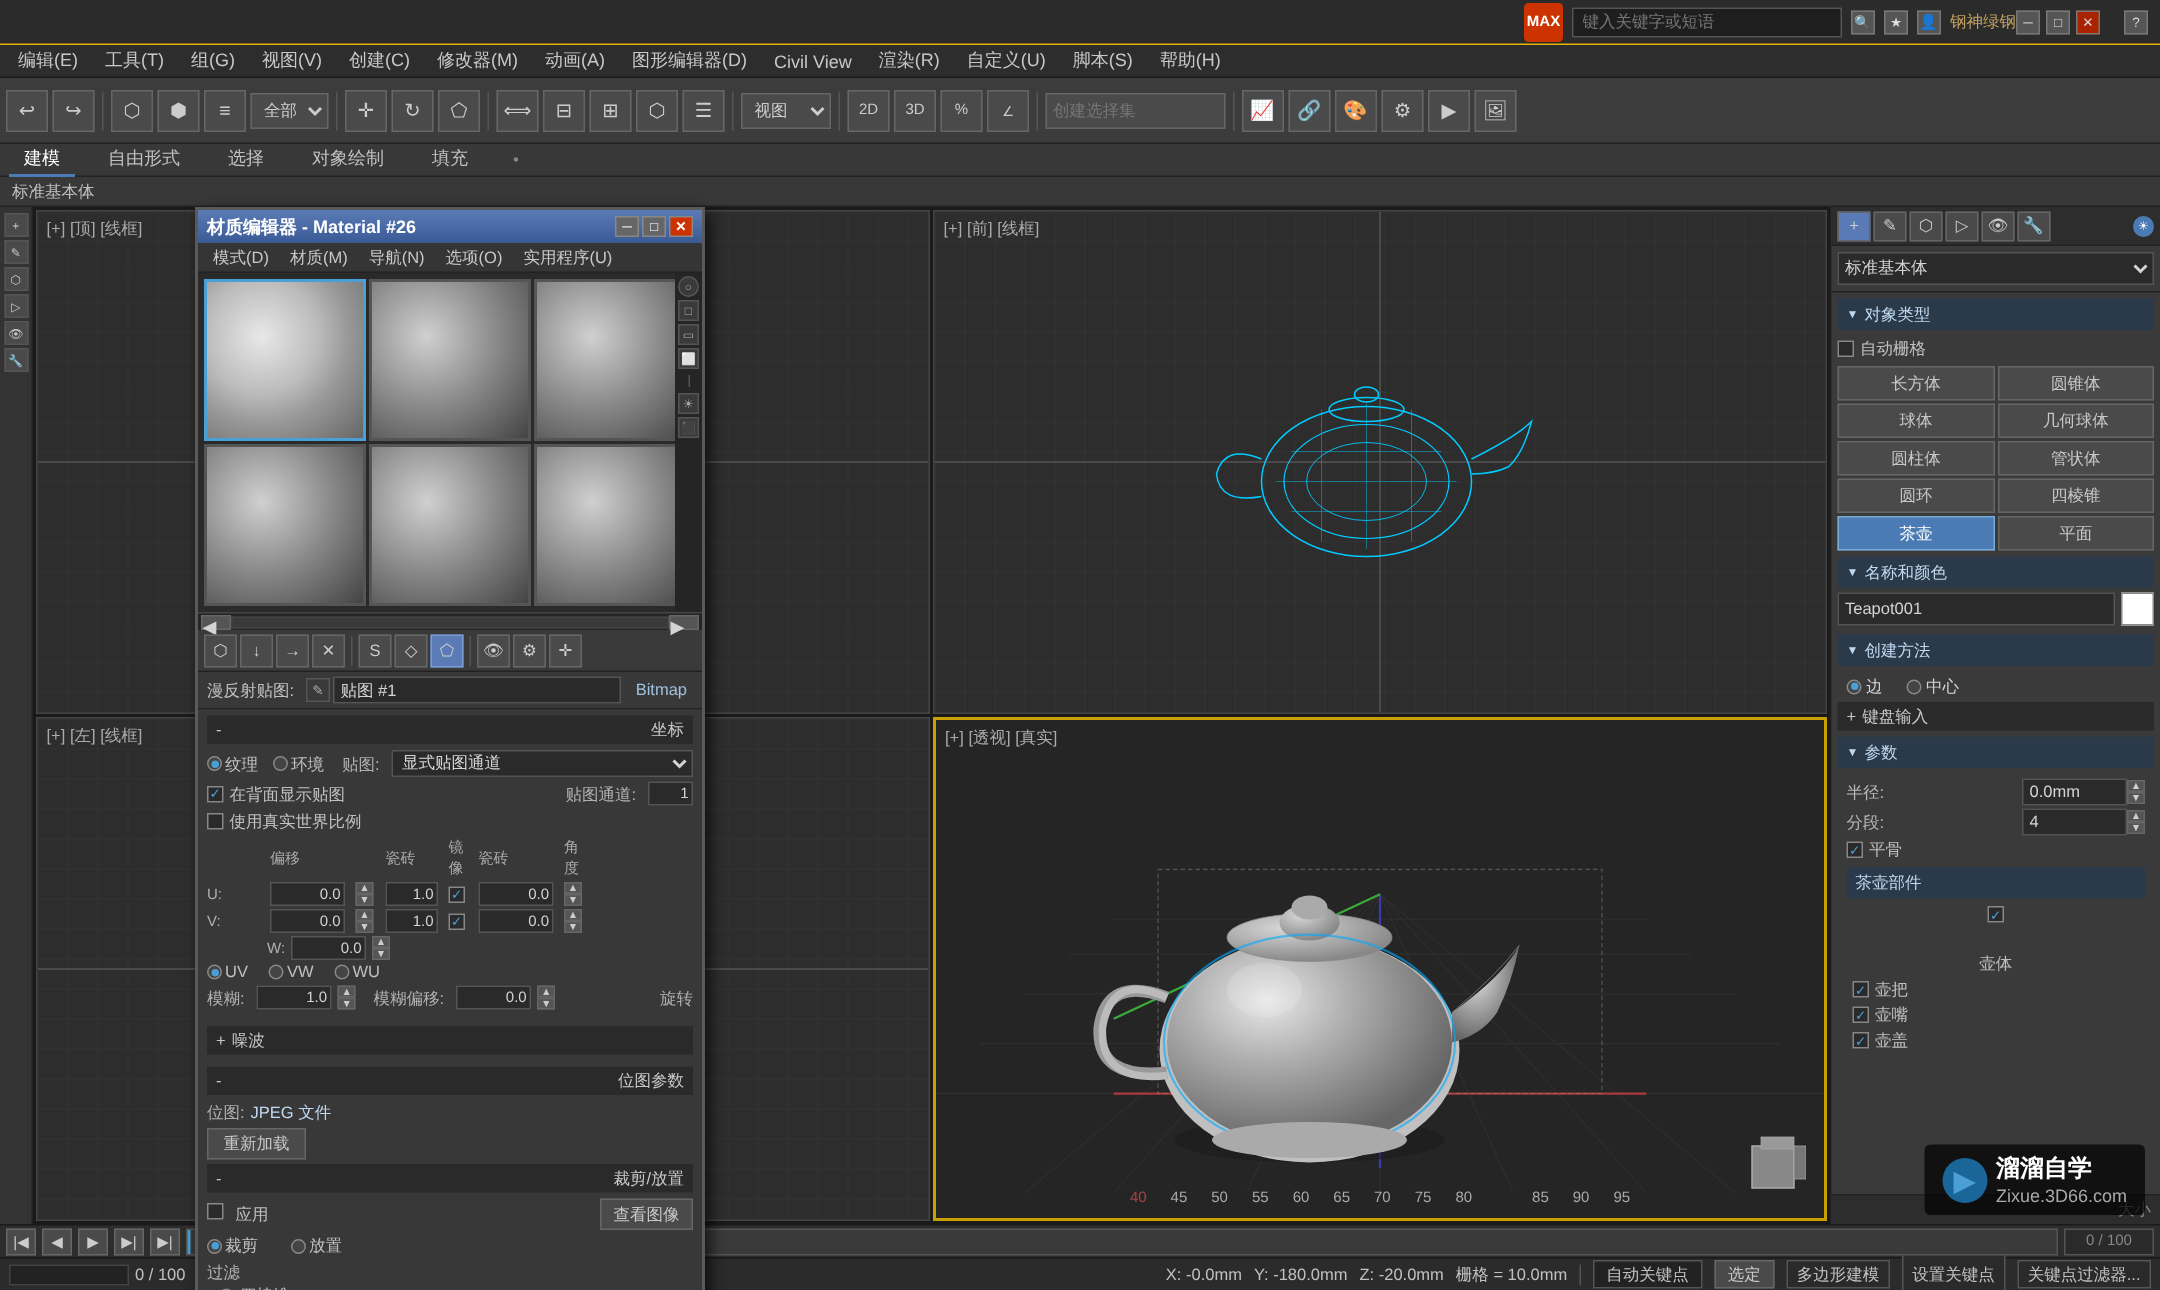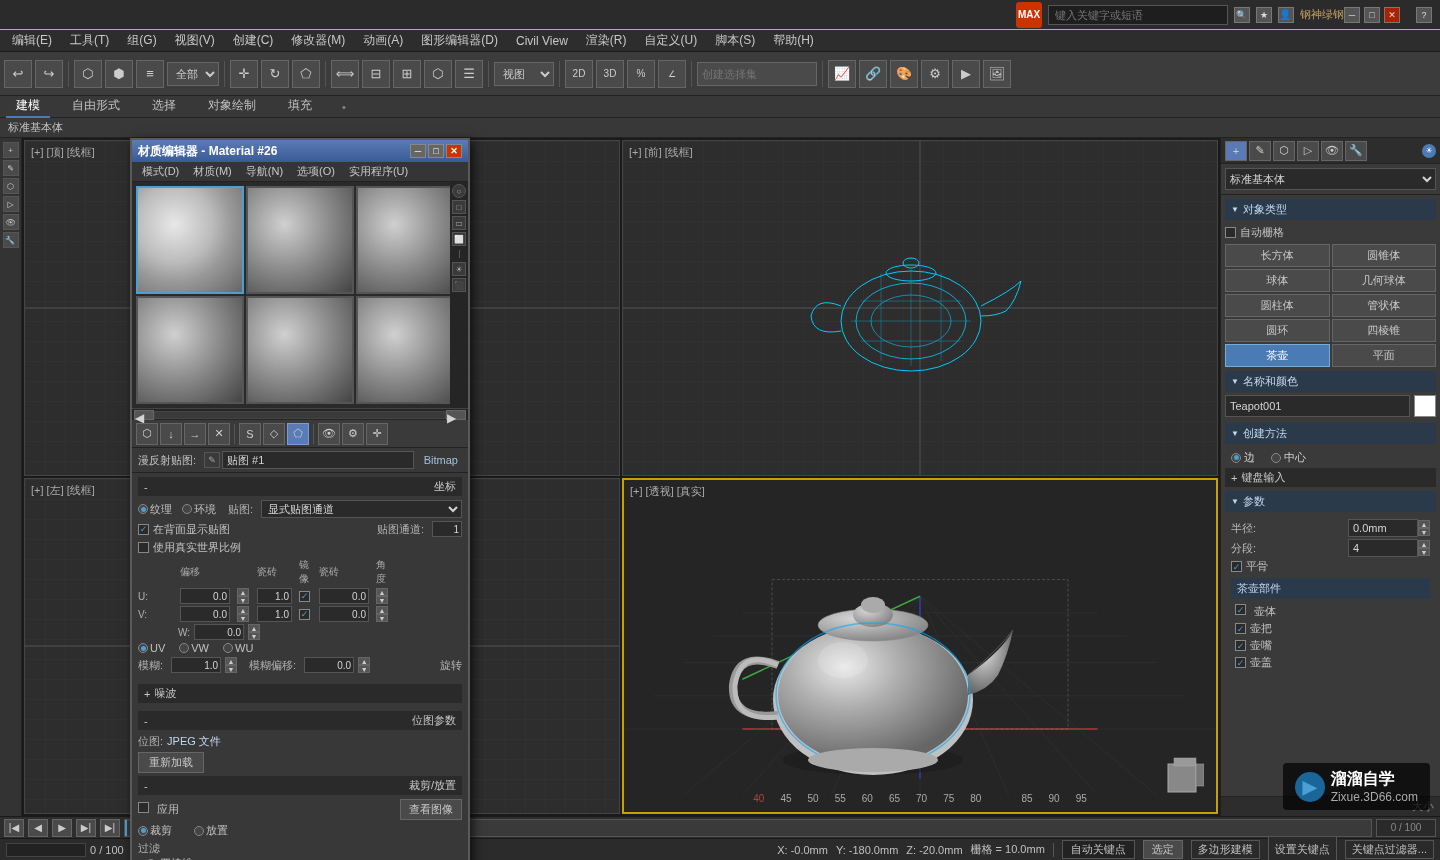--- a/index.html
+++ b/index.html
@@ -936,21 +936,21 @@
         </div>
         <div style="display:flex;align-items:center;gap:4px;margin-bottom:4px;">
           <div class="checkbox-box checked"></div>
           <span style="font-size:11px;color:#c0c0c0;">平骨</span>
         </div>
 
         <div class="right-section-header" style="margin-top:4px;">
           <span>茶壶部件</span>
         </div>
         <div style="padding:2px 4px;">
-          <div style="display:flex;align-items:flex-start;gap:8px;margin-bottom:2px;">
+          <div style="display:flex;align-items:center;gap:20px;margin-bottom:2px;flex-direction:column;">
             <div class="checkbox-box checked"></div>
             <span style="font-size:11px;color:#c0c0c0;">壶体</span>
           </div>
           <div style="display:flex;align-items:center;gap:4px;margin-bottom:2px;">
             <div class="checkbox-box checked"></div>
             <span style="font-size:11px;color:#c0c0c0;">壶把</span>
           </div>
           <div style="display:flex;align-items:center;gap:4px;margin-bottom:2px;">
             <div class="checkbox-box checked"></div>
             <span style="font-size:11px;color:#c0c0c0;">壶嘴</span>

